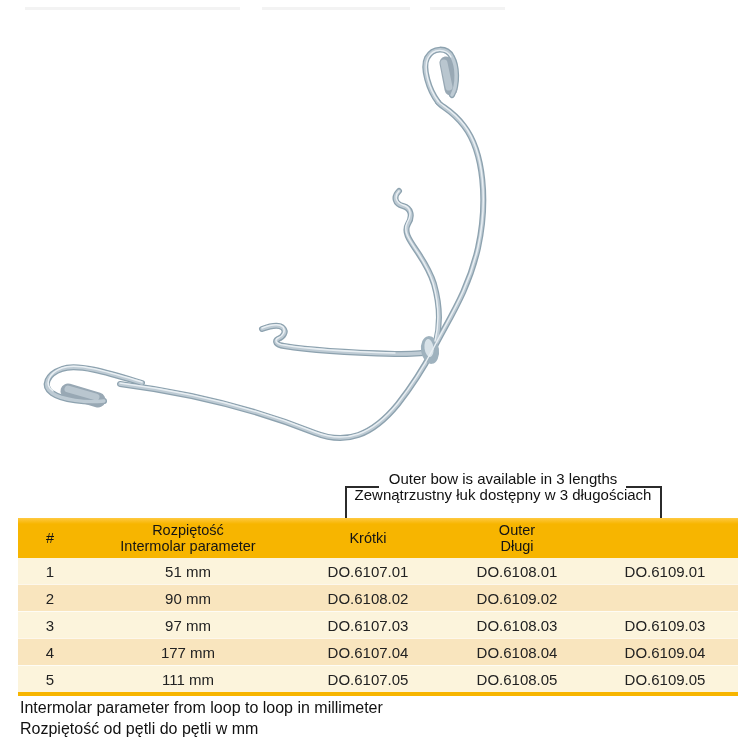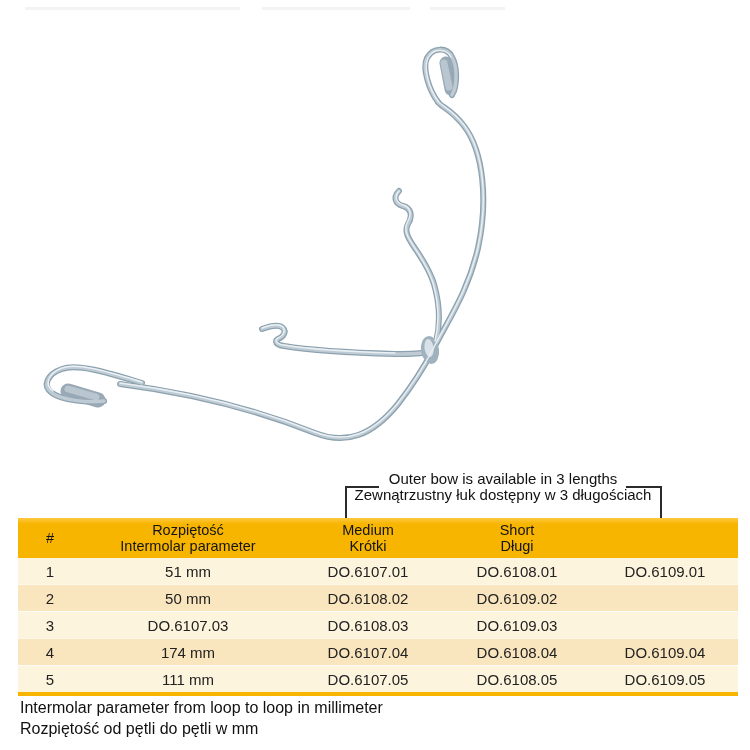--- a/index.html
+++ b/index.html
@@ -132,54 +132,54 @@
 
     <div class="grid-row thead">
       <div class="cell">
         <span>#</span>
       </div>
       <div class="cell">
         <div>Rozpiętość</div>
         <div>Intermolar parameter</div>
       </div>
       <div class="cell">
-        <div>Medium</div>
         <div>Krótki</div>
       </div>
       <div class="cell">
-        <div>Short</div>
+        <div>Outer</div>
         <div>Długi</div>
       </div>
     </div>
 
     <div class="grid-row trow row-light">
       <div class="cell">1</div>
       <div class="cell">51 mm</div>
       <div class="cell">DO.6107.01</div>
       <div class="cell">DO.6108.01</div>
       <div class="cell">DO.6109.01</div>
     </div>
 
     <div class="grid-row trow row-alt">
       <div class="cell">2</div>
-      <div class="cell">50 mm</div>
+      <div class="cell">90 mm</div>
       <div class="cell">DO.6108.02</div>
       <div class="cell">DO.6109.02</div>
     </div>
 
     <div class="grid-row trow row-light">
       <div class="cell">3</div>
+      <div class="cell">97 mm</div>
       <div class="cell">DO.6107.03</div>
       <div class="cell">DO.6108.03</div>
       <div class="cell">DO.6109.03</div>
     </div>
 
     <div class="grid-row trow row-alt">
       <div class="cell">4</div>
-      <div class="cell">174 mm</div>
+      <div class="cell">177 mm</div>
       <div class="cell">DO.6107.04</div>
       <div class="cell">DO.6108.04</div>
       <div class="cell">DO.6109.04</div>
     </div>
 
     <div class="grid-row trow row-light">
       <div class="cell">5</div>
       <div class="cell">111 mm</div>
       <div class="cell">DO.6107.05</div>
       <div class="cell">DO.6108.05</div>

